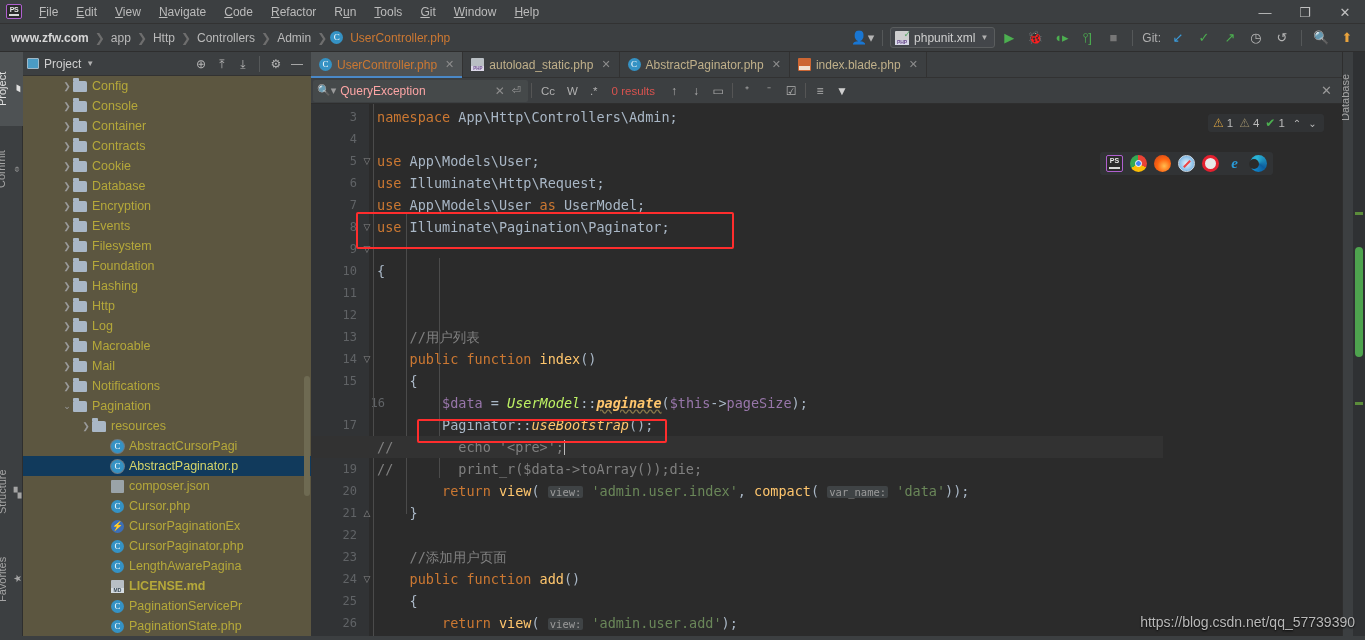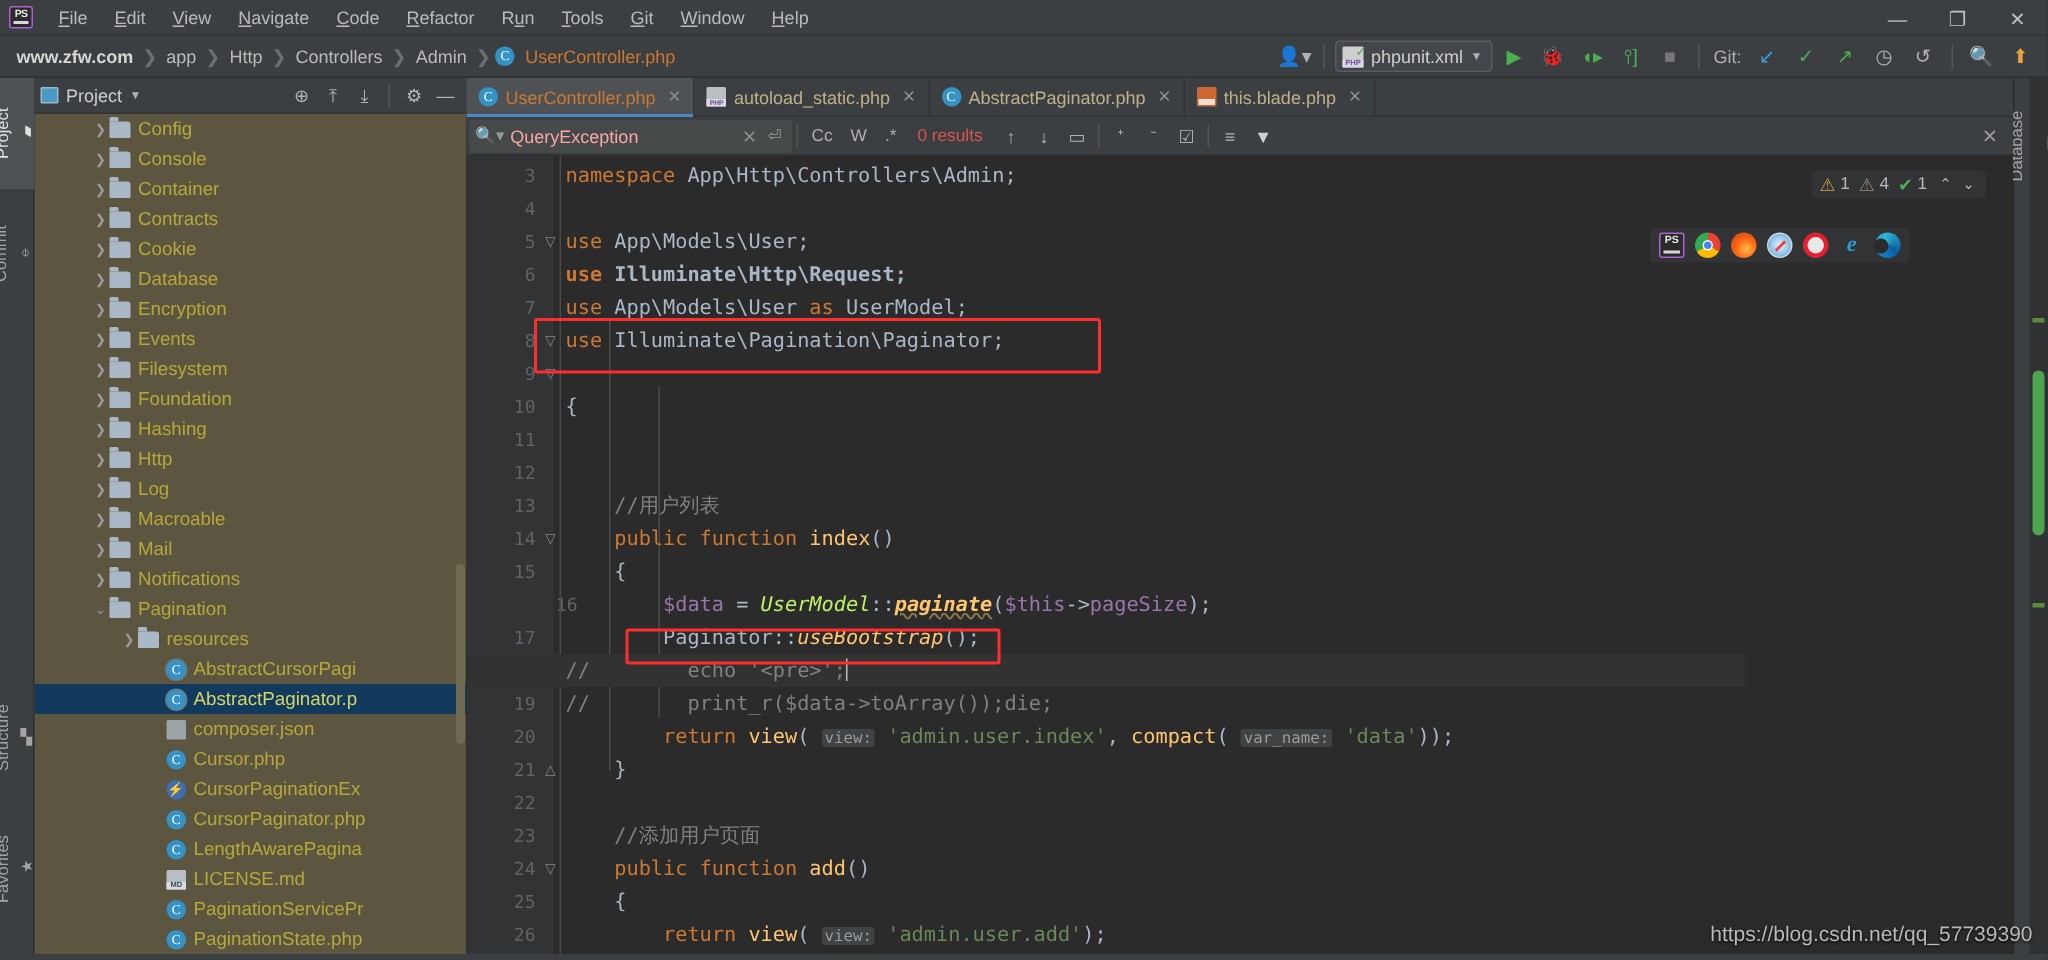--- a/index.html
+++ b/index.html
@@ -615,21 +615,21 @@
         <div class="tree-row" style="padding-left: 76px;">
           <span class="arrow"></span>
           <span class="cls-ico">C</span>
           <span>CursorPaginator.php</span>
         </div>
         <div class="tree-row" style="padding-left: 76px;">
           <span class="arrow"></span>
           <span class="cls-ico">C</span>
           <span>LengthAwarePagina</span>
         </div>
-        <div class="tree-row" style="padding-left: 76px;">
+        <div class="tree-row" style="padding-left: 76px; font-weight: bold;">
           <span class="arrow"></span>
           <span class="md-ico"></span>
           <span>LICENSE.md</span>
         </div>
         <div class="tree-row" style="padding-left: 76px;">
           <span class="arrow"></span>
           <span class="cls-ico">C</span>
           <span>PaginationServicePr</span>
         </div>
         <div class="tree-row" style="padding-left: 76px;">
@@ -653,21 +653,21 @@
           <span>autoload_static.php</span>
           <span class="tab-close">✕</span>
         </div>
         <div class="tab">
           <span class="cls-ico" style="margin-right: 0px;">C</span>
           <span>AbstractPaginator.php</span>
           <span class="tab-close">✕</span>
         </div>
         <div class="tab">
           <span class="blade-ico"></span>
-          <span>this.blade.php</span>
+          <span>index.blade.php</span>
           <span class="tab-close">✕</span>
         </div>
       </div>
 
     <div class="findbar">
       <div class="find-input-box">
         <span class="find-mag">🔍▾</span>
         <span class="find-text">QueryException</span>
         <span class="find-x">✕</span>
         <span class="find-hist">⏎</span>
@@ -723,21 +723,21 @@
           <div class="gutter-line" style="top: 486px;">25</div>
           <div class="gutter-line" style="top: 508px;">26</div>
         </div>
       <div class="code-lines" id="codelines">
         <div class="indent-guide" style="left:4px;  height:536px;"></div>
         <div class="indent-guide" style="left:37px; top:110px; height:300px;"></div>
         <div class="indent-guide" style="left:70px; top:154px; height:220px;"></div>
       <div class="cline" style="top: 2px; left: 8px;"><span class="kw">namespace</span> App\Http\Controllers\Admin;</div>
           <div class="cline" style="top: 24px; left: 8px;"></div>
           <div class="cline" style="top: 46px; left: 8px;"><span class="kw">use</span> App\Models\User;</div>
-          <div class="cline" style="top: 68px; left: 8px; font-weight: bold;"><span class="kw">use</span> Illuminate\Http\Request;</div>
+          <div class="cline" style="top: 68px; left: 8px;"><span class="kw">use</span> Illuminate\Http\Request;</div>
           <div class="cline" style="top: 90px; left: 8px;"><span class="kw">use</span> App\Models\User <span class="kw">as</span> UserModel;</div>
           <div class="cline" style="top: 112px; left: 8px;"><span class="kw">use</span> Illuminate\Pagination\Paginator;</div>
           <div class="cline" style="top: 156px; left: 8px;">{</div>
           <div class="cline" style="top: 178px; left: 8px;"></div>
           <div class="cline" style="top: 200px; left: 8px;"></div>
           <div class="cline" style="top: 222px; left: 8px;">    <span class="cmt">//用户列表</span></div>
           <div class="cline" style="top: 244px; left: 8px;">    <span class="kw">public function</span> <span class="fn">index</span>()</div>
           <div class="cline" style="top: 266px; left: 8px;">    {</div>
           <div class="cline" style="top: 288px; left: 8px;">        <span class="var">$data</span> = <span class="cls">UserModel</span>::<span class="mth-u">paginate</span>(<span class="var">$this</span>-&gt;<span class="var">pageSize</span>);</div>
           <div class="cline" style="top: 310px; left: 8px;">        Paginator::<span class="mthi">useBootstrap</span>();</div>

